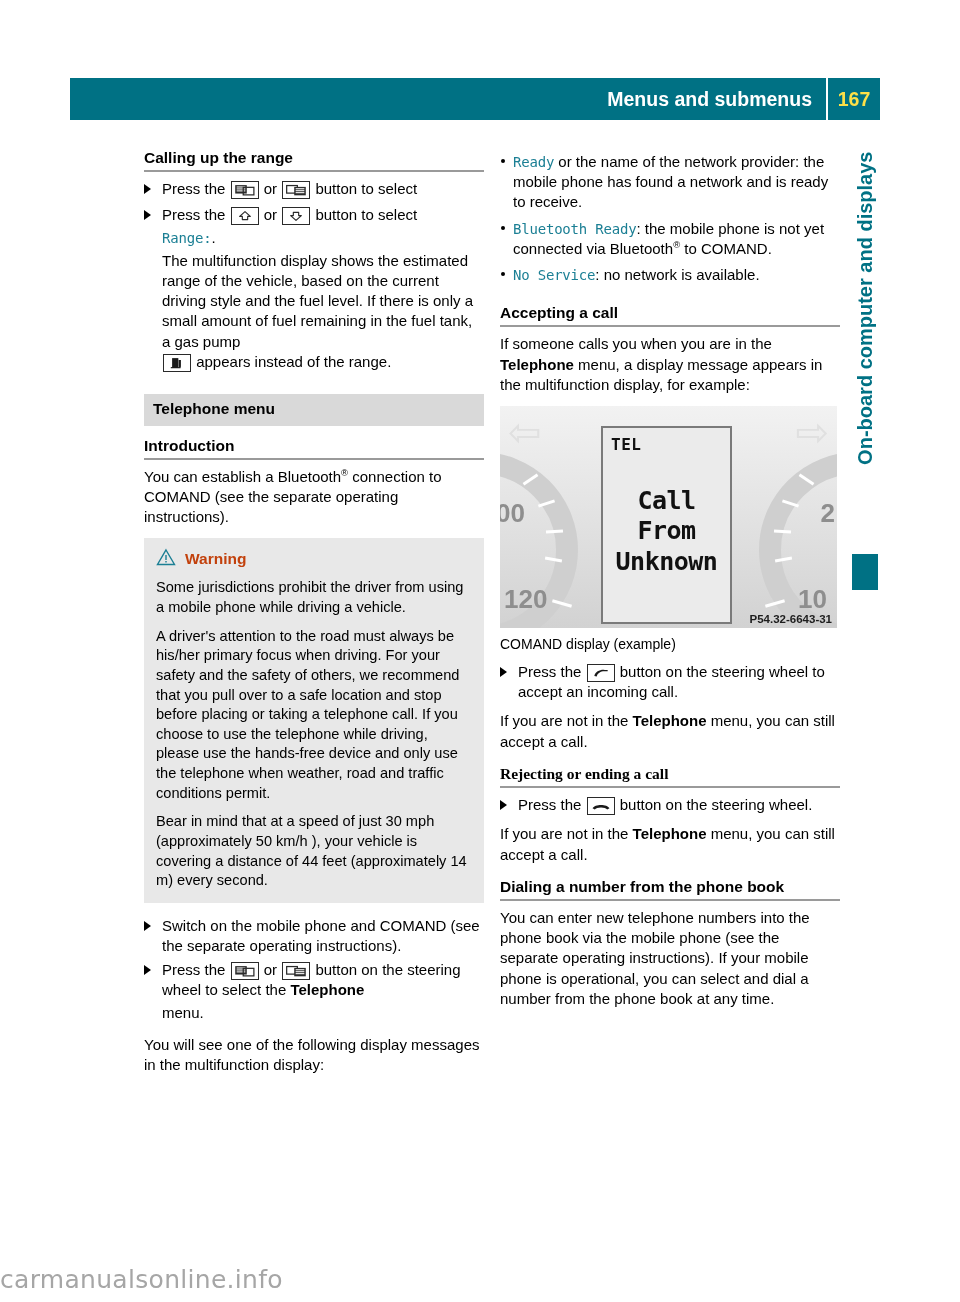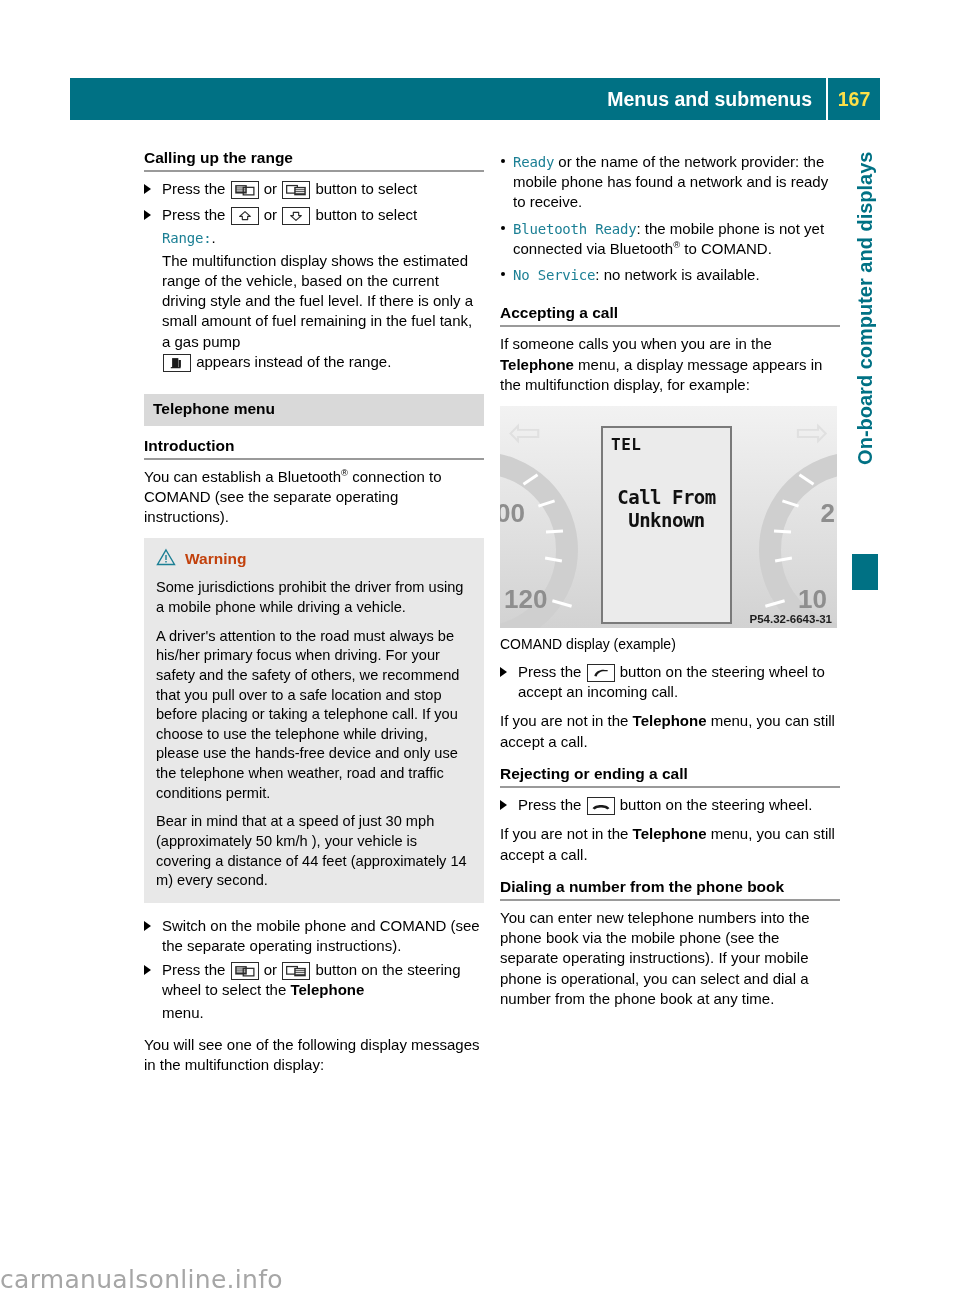--- a/index.html
+++ b/index.html
@@ -235,21 +235,21 @@
     font-weight: bold;
     color: #111;
     letter-spacing: 0.5px;
   }
   #mfd-message {
     position: absolute;
     left: 0; right: 0;
     top: 58px;
     text-align: center;
     font-family: "DejaVu Sans Mono", "Liberation Mono", monospace;
-    font-size: 19px;
+    font-size: 25px;
     font-weight: bold;
     line-height: 1.22;
     color: #111;
     letter-spacing: -0.5px;
   }
   #figure-code {
     position: absolute;
     right: 5px;
     bottom: 3px;
     font-size: 11.5px;
@@ -509,21 +509,21 @@
     </span>
     <span>button on the steering wheel to accept an incoming call.</span>
   </div>
 
   <p class="body" style="margin-top:9px;">
     <span>If you are not in the</span>
     <span class="bold">Telephone</span>
     <span>menu, you can still accept a call.</span>
   </p>
 
-  <h2 class="h2" style="margin-top:12px;">Rejecting or ending a call</h2>
+  <h2 class="h2" style="margin-top:12px;font-family:Liberation Serif, serif;">Rejecting or ending a call</h2>
   <div class="rule"></div>
 
   <div class="step">
     <span class="tri"></span>
     <span>Press the</span>
     <span class="keyicon">
       <svg viewBox="0 0 28 18">
           <path d="M4.5 11.5 C7 6.5 21 6.5 23.5 11.5 L21 12.8 C19 9.8 9 9.8 7 12.8 Z" fill="#1a1a1a"></path>
         </svg>
     </span>

